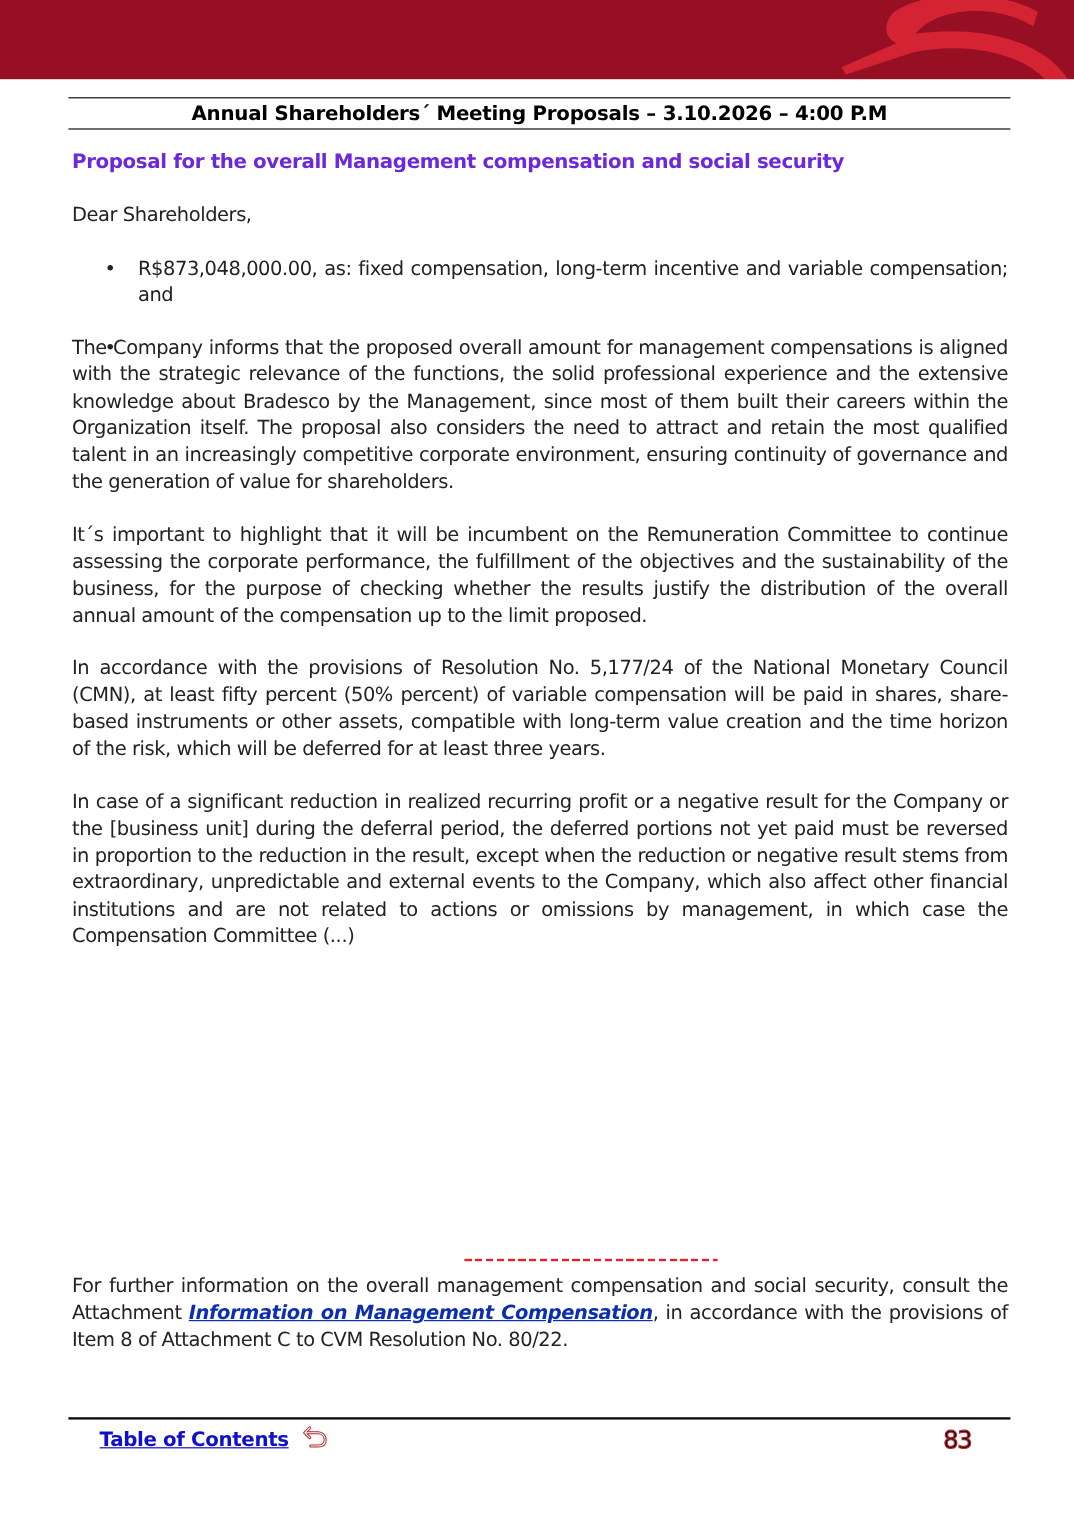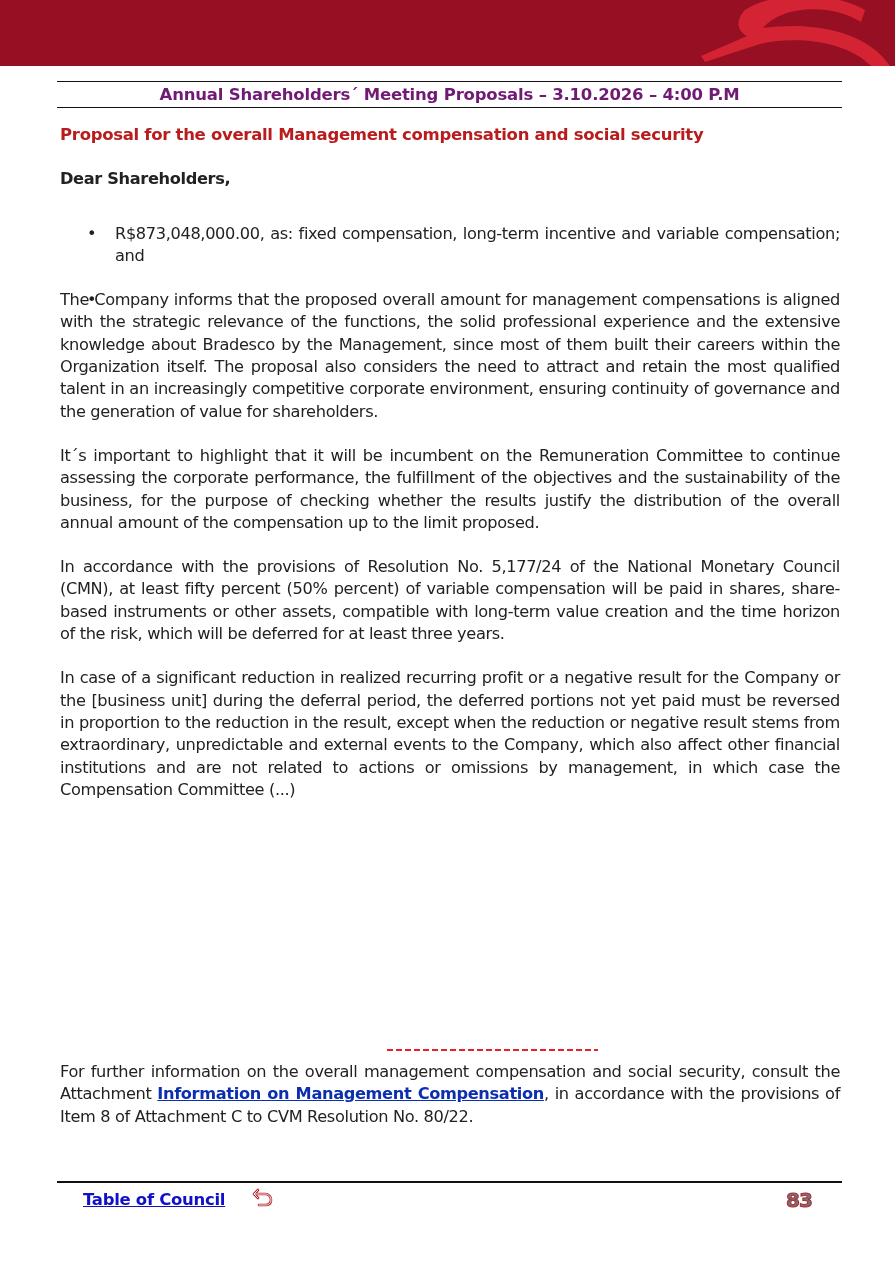--- a/index.html
+++ b/index.html
@@ -13,58 +13,58 @@
     .banner svg { position: absolute; right: 0; top: 0; }
 
     .header-rule-top, .header-rule-bottom {
       position: absolute; left: 57px; width: 785px; height: 1px; background: #111;
     }
     .header-rule-top { top: 81px; }
     .header-rule-bottom { top: 107px; }
     .header-title {
       position: absolute; left: 57px; top: 84px; width: 785px; height: 22px;
       text-align: center; font-weight: bold; font-size: 16.5px; line-height: 22px;
-      color: #701a75; letter-spacing: -0.2px;
+      color: #000000; letter-spacing: -0.2px;
     }
 
     .content {
       position: absolute; left: 60px; top: 124px; width: 780px;
       font-size: 16.2px; line-height: 22.3px; color: #222; letter-spacing: -0.35px;
     }
-    .section-title { font-weight: bold; font-size: 16.5px; color: #b91c1c; margin-bottom: 22px; letter-spacing: -0.3px; }
+    .section-title { font-weight: bold; font-size: 16.5px; color: #6d28d9; margin-bottom: 22px; letter-spacing: -0.3px; }
     .para { text-align: justify; margin-bottom: 22px; }
-    .greeting { margin-bottom: 32px; font-weight: bold; }
+    .greeting { margin-bottom: 22px; }
 
     .bullets { list-style: none; margin-bottom: 22px; }
     .bullet-item { position: relative; padding-left: 55px; text-align: justify; margin-bottom: 22px; }
     .bullet-item:last-child { margin-bottom: 0; }
     .bullet-dot { position: absolute; left: 27px; top: 0; }
 
     .dash-line {
       position: absolute; left: 387px; top: 1049px; width: 211px; height: 2px;
       background: repeating-linear-gradient(90deg, #e8202a 0 6px, transparent 6px 9px);
     }
 
     .final-para {
       position: absolute; left: 60px; top: 1061px; width: 780px;
       font-size: 16.2px; line-height: 22.3px; color: #222; text-align: justify; letter-spacing: -0.35px;
     }
-    .link-bold { color: #0b2fb0; font-weight: bold; text-decoration: underline; }
+    .link-bold { color: #0b2fb0; font-weight: bold; text-decoration: underline; font-style: italic; }
 
     .footer-rule {
       position: absolute; left: 57px; top: 1181px; width: 785px; height: 2px; background: #111;
     }
     .toc-link {
       position: absolute; left: 83px; top: 1190px; font-size: 16.5px; font-weight: bold;
       color: #1010c8; text-decoration: underline; letter-spacing: -0.3px;
     }
     .return-icon { position: absolute; left: 252px; top: 1187px; width: 22px; height: 20px; }
     .page-number {
-      position: absolute; left: 786px; top: 1188px; font-size: 20px; font-weight: bold;
-      color: #737373; -webkit-text-stroke: 1px #b3262f; letter-spacing: -1px;
+      position: absolute; left: 786px; top: 1188px; font-size: 20px; font-weight: normal;
+      color: #000000; -webkit-text-stroke: 1px #b3262f; letter-spacing: -1px;
     }
   </style>
 </head>
 <body>
 
 <div class="banner">
   <svg width="220" height="66" viewBox="0 0 220 66">
     <path d="M70 10 C 100 -10, 160 -8, 190 10 L 186 22 C 158 4, 108 4, 88 28 C 130 22, 190 28, 215 66 L 196 66 C 170 40, 120 36, 85 44 L 30 62 L 26 56 L 72 36 C 60 30, 62 18, 70 10 Z" fill="#d42333"></path>
   </svg>
 </div>
@@ -93,18 +93,18 @@
   <div class="para">In case of a significant reduction in realized recurring profit or a negative result for the Company or the [business unit] during the deferral period, the deferred portions not yet paid must be reversed in proportion to the reduction in the result, except when the reduction or negative result stems from extraordinary, unpredictable and external events to the Company, which also affect other financial institutions and are not related to actions or omissions by management, in which case the Compensation Committee (...)</div>
 </div>
 
 <div class="dash-line"></div>
 
 <div class="final-para">
   <span>For further information on the overall management compensation and social security, consult the Attachment </span><a class="link-bold">Information on Management Compensation</a><span>, in accordance with the provisions of Item 8 of Attachment C to CVM Resolution No. 80/22.</span>
 </div>
 
 <div class="footer-rule"></div>
-<a class="toc-link">Table of Council </a>
+<a class="toc-link">Table of Contents </a>
 <svg class="return-icon" viewBox="0 0 22 20">
   <path d="M6 3 L2 7 L6 11 M2 7 H13 C17 7 19 10 19 13 C19 16 17 18 13 18 H7" fill="none" stroke="#b3262f" stroke-width="2.6" stroke-linecap="round" stroke-linejoin="round"></path>
   <path d="M6 3 L2 7 L6 11 M2 7 H13 C17 7 19 10 19 13 C19 16 17 18 13 18 H7" fill="none" stroke="#ffffff" stroke-width="0.9" stroke-linecap="round" stroke-linejoin="round"></path>
 </svg>
 <div class="page-number">83</div>
 
 </body></html>

